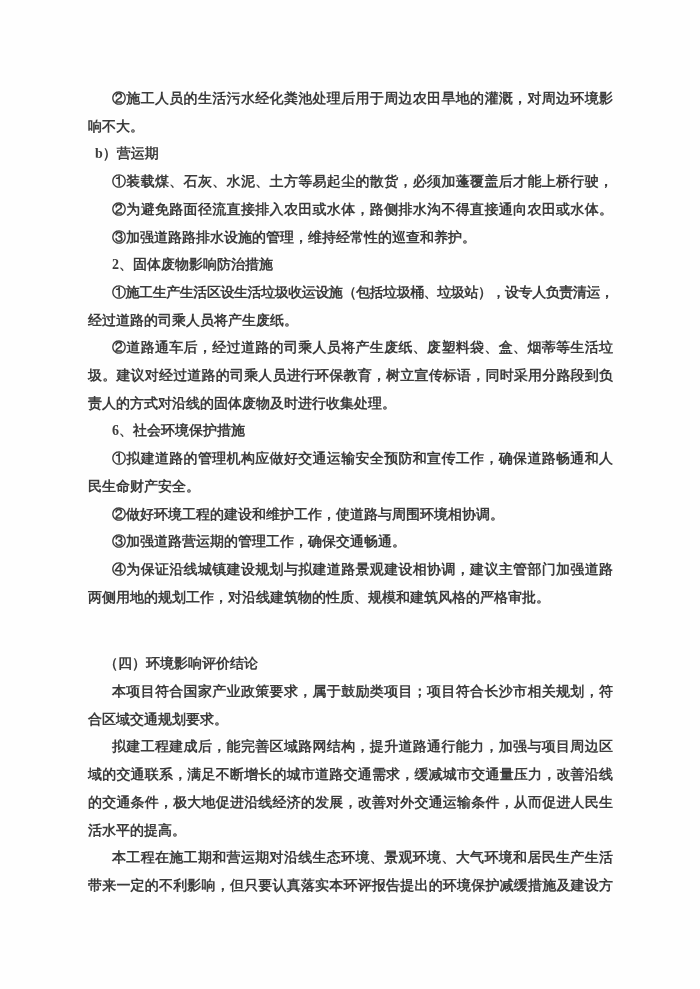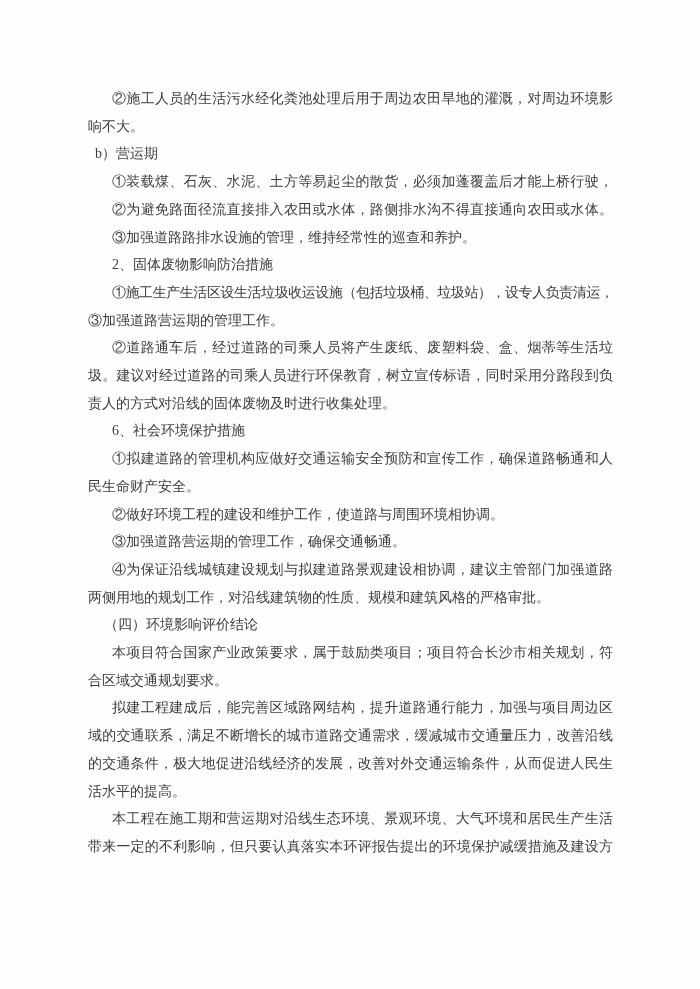--- a/index.html
+++ b/index.html
@@ -11,20 +11,21 @@
     height: 989px;
     background: var(--page-bg, #fefefe);
     overflow: hidden;
   }
   .page {
     position: relative;
     width: 700px;
     height: 989px;
     background: var(--page-bg, #fefefe);
     overflow: hidden;
+    font-weight: bold;
   }
   .text-block {
     position: absolute;
     left: 88px;
     top: 85px;
     width: 525px;
     font-family: "Liberation Serif", "DejaVu Serif", serif;
     font-size: 14px;
     line-height: 27.7px;
     color: var(--text-color, #3c3c3c);
@@ -36,37 +37,37 @@
   }
   .line.just {
     text-align: justify;
     text-align-last: justify;
   }
   .line.tight {
     letter-spacing: -0.95px;
   }
   .ind-para  { text-indent: 24px; }
   .ind-half  { text-indent: 7px;  }
-  .ind-paren { text-indent: 16px; }
+  .ind-paren { text-indent: 16px; margin-top: 39px; }
   .ind-none  { text-indent: 0;    }
 </style>
 </head>
 <body>
 
 <div class="page">
   <div class="text-block">
       <div class="line ind-para just">②施工人员的生活污水经化粪池处理后用于周边农田旱地的灌溉，对周边环境影</div>
       <div class="line ind-none">响不大。</div>
       <div class="line ind-half">b）营运期</div>
       <div class="line ind-para just">①装载煤、石灰、水泥、土方等易起尘的散货，必须加蓬覆盖后才能上桥行驶，</div>
       <div class="line ind-para just">②为避免路面径流直接排入农田或水体，路侧排水沟不得直接通向农田或水体。</div>
       <div class="line ind-para">③加强道路路排水设施的管理，维持经常性的巡查和养护。</div>
       <div class="line ind-para">2、固体废物影响防治措施</div>
       <div class="line ind-para just tight">①施工生产生活区设生活垃圾收运设施（包括垃圾桶、垃圾站），设专人负责清运，</div>
-      <div class="line ind-none">③加强道路营运期的管理工作。</div>
+      <div class="line ind-none">经过道路的司乘人员将产生废纸。</div>
       <div class="line ind-para just">②道路通车后，经过道路的司乘人员将产生废纸、废塑料袋、盒、烟蒂等生活垃</div>
       <div class="line ind-none just">圾。建议对经过道路的司乘人员进行环保教育，树立宣传标语，同时采用分路段到负</div>
       <div class="line ind-none">责人的方式对沿线的固体废物及时进行收集处理。</div>
       <div class="line ind-para">6、社会环境保护措施</div>
       <div class="line ind-para just">①拟建道路的管理机构应做好交通运输安全预防和宣传工作，确保道路畅通和人</div>
       <div class="line ind-none">民生命财产安全。</div>
       <div class="line ind-para">②做好环境工程的建设和维护工作，使道路与周围环境相协调。</div>
       <div class="line ind-para">③加强道路营运期的管理工作，确保交通畅通。</div>
       <div class="line ind-para just">④为保证沿线城镇建设规划与拟建道路景观建设相协调，建议主管部门加强道路</div>
       <div class="line ind-none">两侧用地的规划工作，对沿线建筑物的性质、规模和建筑风格的严格审批。</div>

